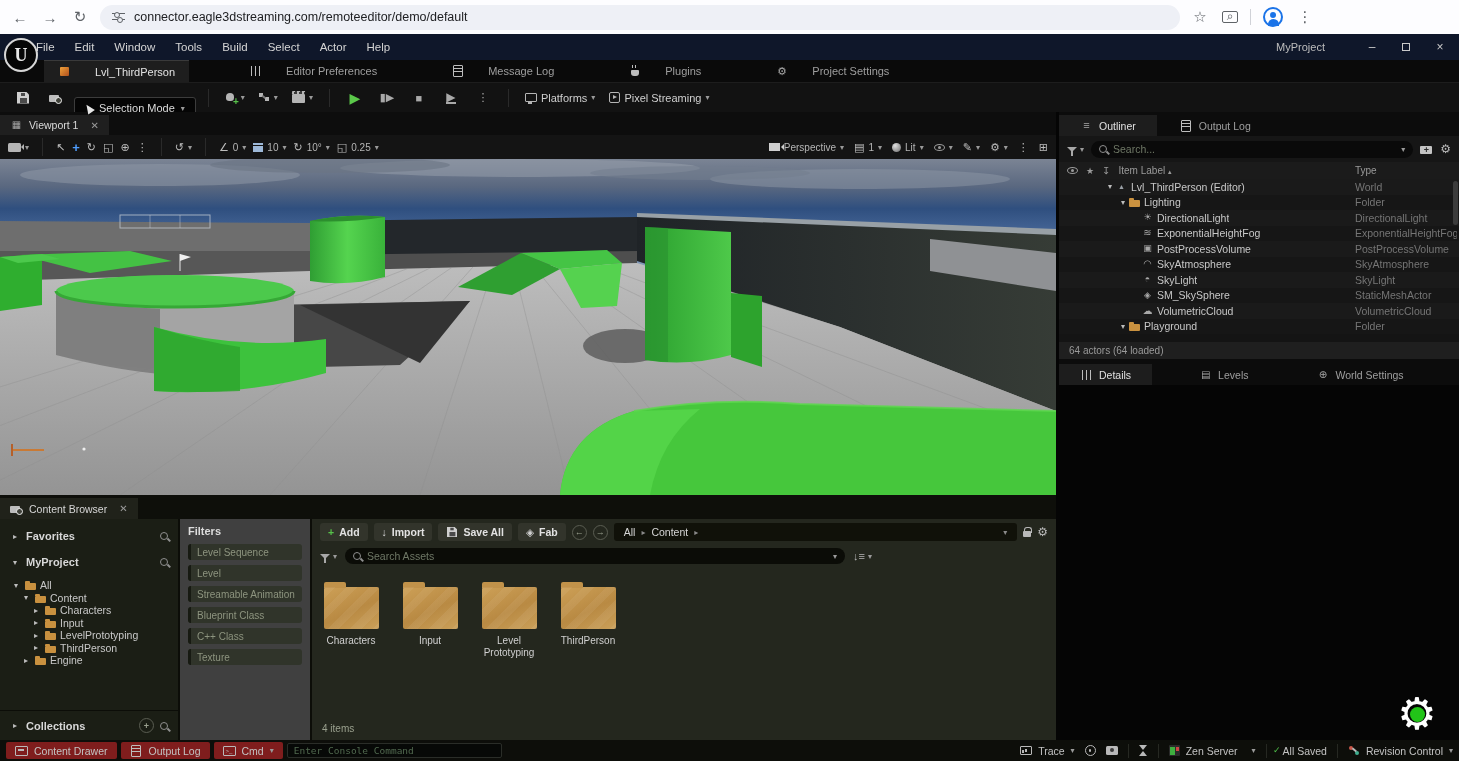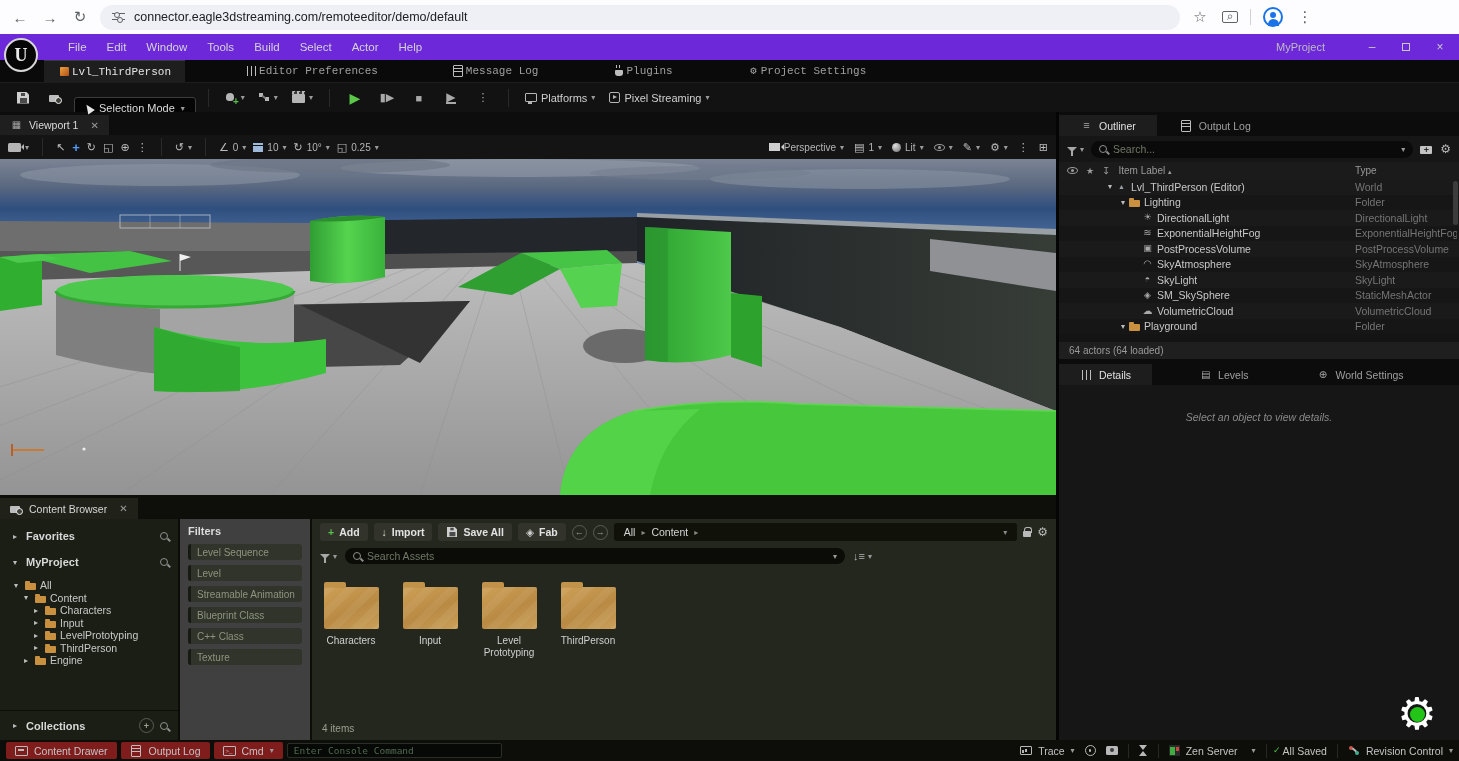--- a/index.html
+++ b/index.html
@@ -18,29 +18,29 @@
   .url-text { font-size:12.5px; color:#202124; }
   .browser-right { display:flex; align-items:center; gap:12px; }
   .divider-v { width:1px; height:16px; background:#d0d2d8; }
   .avatar { width:20px; height:20px; border-radius:50%; border:2px solid #1a73e8; position:relative; flex:none; }
   .avatar::before { content:""; position:absolute; left:5px; top:3px; width:6px; height:6px; border-radius:50%; background:#1a73e8; }
   .avatar::after { content:""; position:absolute; left:2.5px; top:10px; width:11px; height:7px; border-radius:6px 6px 0 0; background:#1a73e8; }
 
   
   .ue { position:relative; height:727px; background:#0b0b0b; color:#cfcfcf; }
   .ue-logo { position:absolute; left:4px; top:4px; width:34px; height:34px; border-radius:50%; background:#060606; border:2px solid #d6d6d6; z-index:5; display:flex; align-items:center; justify-content:center; color:#e8e8e8; font-family:"Liberation Serif","DejaVu Serif",serif; font-size:18px; font-weight:bold; }
-  .menubar { height:26px; display:flex; align-items:center; padding-left:58px; background:#6d28d9;justify-content:flex-end; }
+  .menubar { height:26px; display:flex; align-items:center; padding-left:26px; background:#0f172a;justify-content:flex-end; }
   .menu-item { font-size:11.5px; color:#d4d4d4; padding:0 10px; cursor:default; }
   .menubar-right { margin-left:auto; display:flex; align-items:center; gap:20px; padding-right:12px; }
   .project-name { font-size:11px; color:#bdbdbd; margin-right:20px; }
   .winbtn { color:#c9c9c9; font-size:12px; width:14px; text-align:center; }
   .winbtn .sq { display:inline-block; width:8px; height:8px; border:1px solid #c9c9c9; }
 
   .tabstrip { height:22px; background:#0a0a0a; display:flex; align-items:flex-end; padding-left:44px; }
-  .atab { height:22px; display:flex; align-items:center; gap:1px; padding:0 14px; font-size:11px; color:#9f9f9f; margin-right:46px;font-family:Liberation Mono, monospace; }
+  .atab { height:22px; display:flex; align-items:center; gap:24px; padding:0 14px; font-size:11px; color:#9f9f9f; margin-right:46px; }
   .atab.active { background:#1e1e1e; color:#e3e3e3; border-top:1px solid #3a3a3a; }
 
   .main-toolbar { height:30px; background:#121212; display:flex; align-items:center; gap:6px; padding:0 10px; border-top:1px solid #1d1d1d; }
   .tbtn { height:24px; min-width:26px; display:flex; align-items:center; justify-content:center; gap:4px; color:#c3c3c3; border-radius:3px; padding:0 4px; }
   .tb-divider { width:1px; height:18px; background:#2a2a2a; margin:0 6px; }
   .mode-btn { height:22px; background:#050505; border:1px solid #3c3c3c; border-radius:3px; color:#dcdcdc; font-size:11px; display:flex; align-items:center; gap:6px; padding:0 10px;margin-top:21px; }
   .chev { font-size:8px; color:#9a9a9a; }
   .play { color:#5bc84a; font-size:14px; }
   .ctrl { color:#a9a9a9; font-size:11px; }
   .launch { color:#a9a9a9; font-size:12px; border-bottom:2px solid #a9a9a9; line-height:10px; }
@@ -830,23 +830,20 @@
             </div>
             <div class="ptab" style="margin-right:26px">
               <span class="gi gi-levels-icon"></span>
               <span>Levels</span>
             </div>
             <div class="ptab" style="margin-right:26px">
               <span class="gi gi-world-settings-icon"></span>
               <span>World Settings</span>
             </div>
         </div>
-        <div class="details-body">
-          <span class="details-hint">Select an object to view details.</span>
-        </div>
       </div>
     </div>
 
     <div class="statusbar">
       <span class="sb-btn">
           <span class="ic-drawer"></span>
           <span>Content Drawer</span>
         </span>
       <span class="sb-btn">
           <span class="gi gi-output-log-icon"></span>

